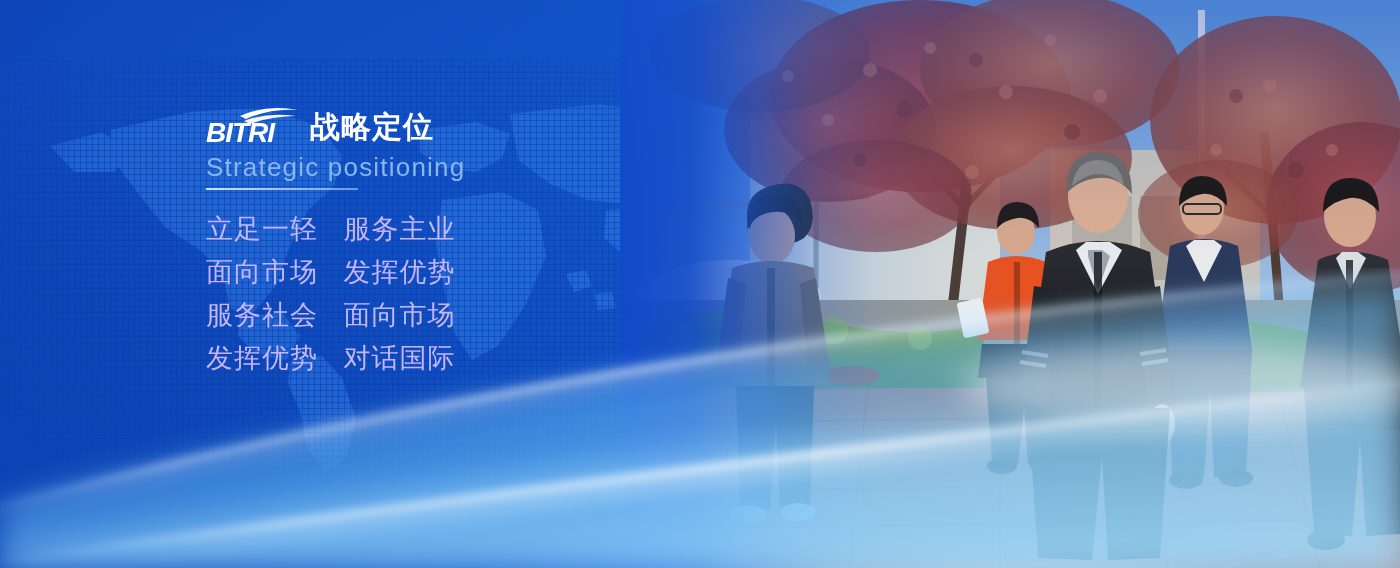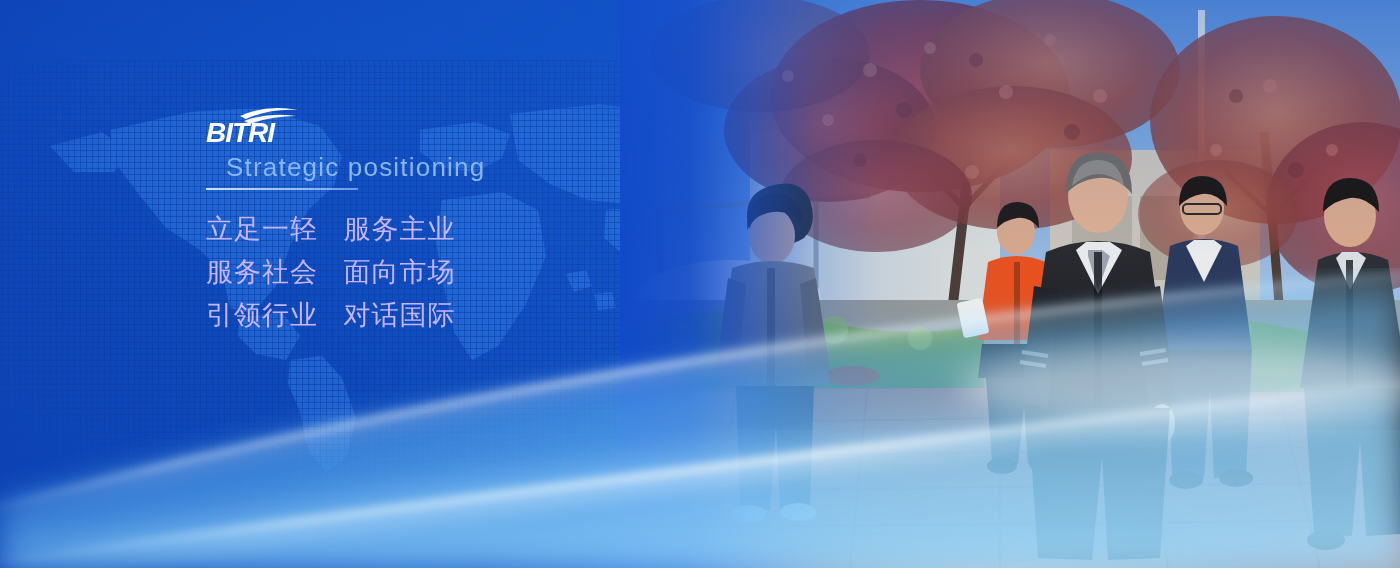--- a/index.html
+++ b/index.html
@@ -152,21 +152,20 @@
     top: -2px;
   }
 
   .subtitle {
     margin-top: 6px;
     color: #8ab6ee;
     font-size: 26px;
     letter-spacing: 1.2px;
     line-height: 30px;
     white-space: nowrap;
-    padding-left: 20px;
   }
 
   .divider {
     margin-top: 6px;
     width: 152px;
     height: 2px;
     background: linear-gradient(90deg, rgba(215,232,255,.95), rgba(180,215,255,.55));
   }
 
   .slogans {
@@ -479,26 +478,28 @@
           <g fill="#ffffff">
             <path d="M34 12 Q60 0 92 6 Q64 4 40 15 Z"></path>
             <path d="M38 17 Q62 8 90 12 Q66 12 44 20 Z" opacity=".95"></path>
           </g>
 
           <g fill="#ffffff" font-family="'Liberation Sans','DejaVu Sans',sans-serif" font-size="28" font-weight="bold" font-style="italic" letter-spacing="-1">
             <text x="0" y="38">BITRI</text>
           </g>
         </svg>
       </div>
+      <div class="title-cn">战略定位</div>
     </div>
 
     <div class="subtitle">Strategic positioning</div>
 
     <div class="divider"></div>
 
     <div class="slogans">
       <div class="slogan-line">立足一轻   服务主业</div>
+      <div class="slogan-line">面向市场   发挥优势</div>
       <div class="slogan-line">服务社会   面向市场</div>
-      <div class="slogan-line">引领行业   对话国际</div>
+      <div class="slogan-line">发挥优势   对话国际</div>
     </div>
   </div>
 
 </div>
 
 </body></html>

